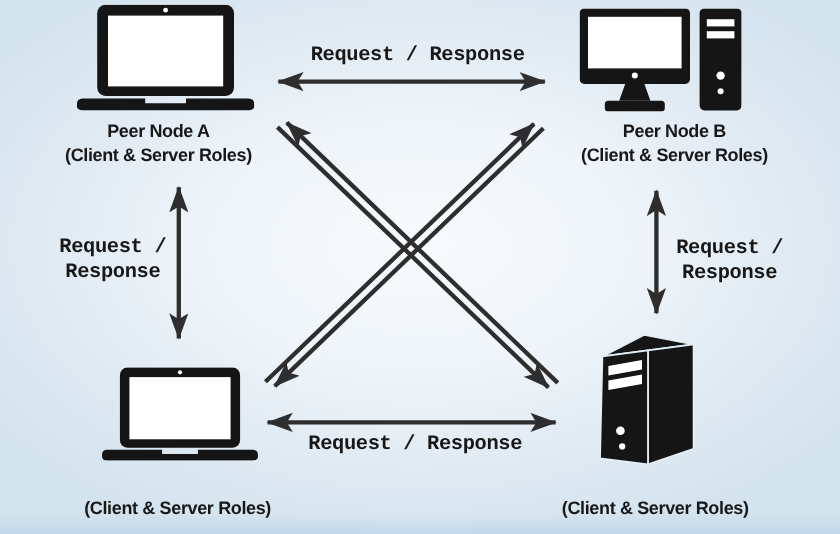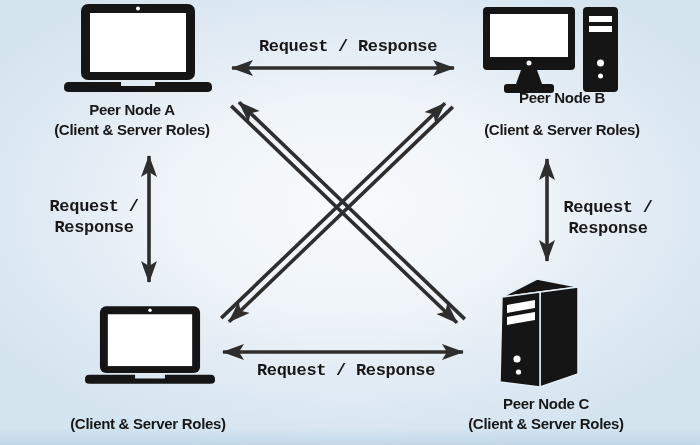--- a/index.html
+++ b/index.html
@@ -86,24 +86,23 @@
   <svg class="node-icon" style="left:85px;top:306px" width="130" height="78" viewBox="0 0 148 88">
     <rect x="17" y="0" width="114" height="76" rx="7" fill="#151515"></rect>
     <rect x="26" y="9" width="96" height="59" fill="#ffffff"></rect>
     <circle cx="74" cy="4.5" r="2" fill="#ffffff"></circle>
     <path d="M5,78 H57 V82 H91 V78 H143 Q148,78 148,83 V84 Q148,88 143,88 H5 Q0,88 0,84 V83 Q0,78 5,78 Z" fill="#151515"></path>
   </svg>
 
   <div class="lbl" style="left:32px;top:100px;width:200px">Peer Node A</div>
   <div class="lbl" style="left:32px;top:120px;width:200px">(Client &amp; Server Roles)</div>
 
-  <div class="lbl" style="left:457px;top:88px;width:210px">Peer Node B</div>
+  <div class="lbl" style="left:457px;top:100px;width:210px">Peer Node B</div>
   <div class="lbl" style="left:457px;top:120px;width:210px">(Client &amp; Server Roles)</div>
 
-  <div class="lbl" style="left:446px;top:394px;width:200px">Peer Node C</div>
   <div class="lbl" style="left:446px;top:414px;width:200px">(Client &amp; Server Roles)</div>
 
   <div class="lbl" style="left:48px;top:414px;width:200px">(Client &amp; Server Roles)</div>
 
   <div class="edge-lbl" style="left:248px;top:36px;width:200px">Request / Response</div>
 
   <div class="edge-lbl" style="left:246px;top:360px;width:200px">Request / Response</div>
 
   <div class="edge-lbl" style="left:42px;top:196px;width:104px">
     <span>Request /</span>

